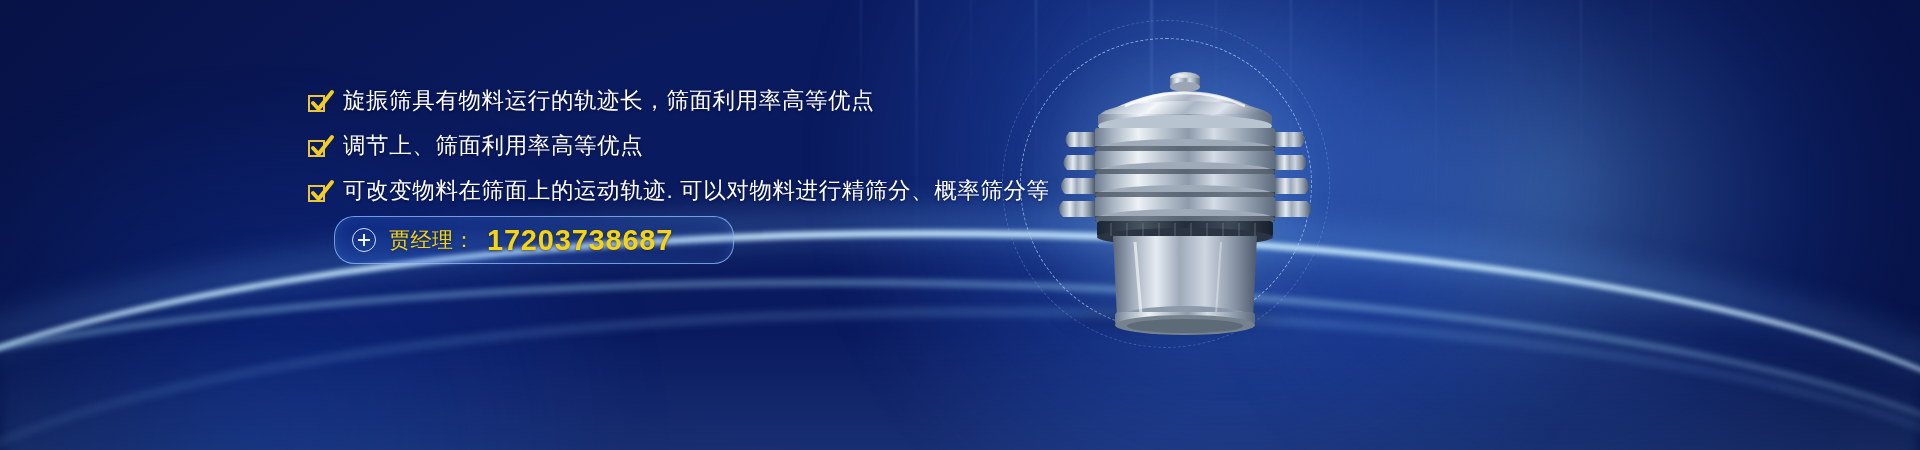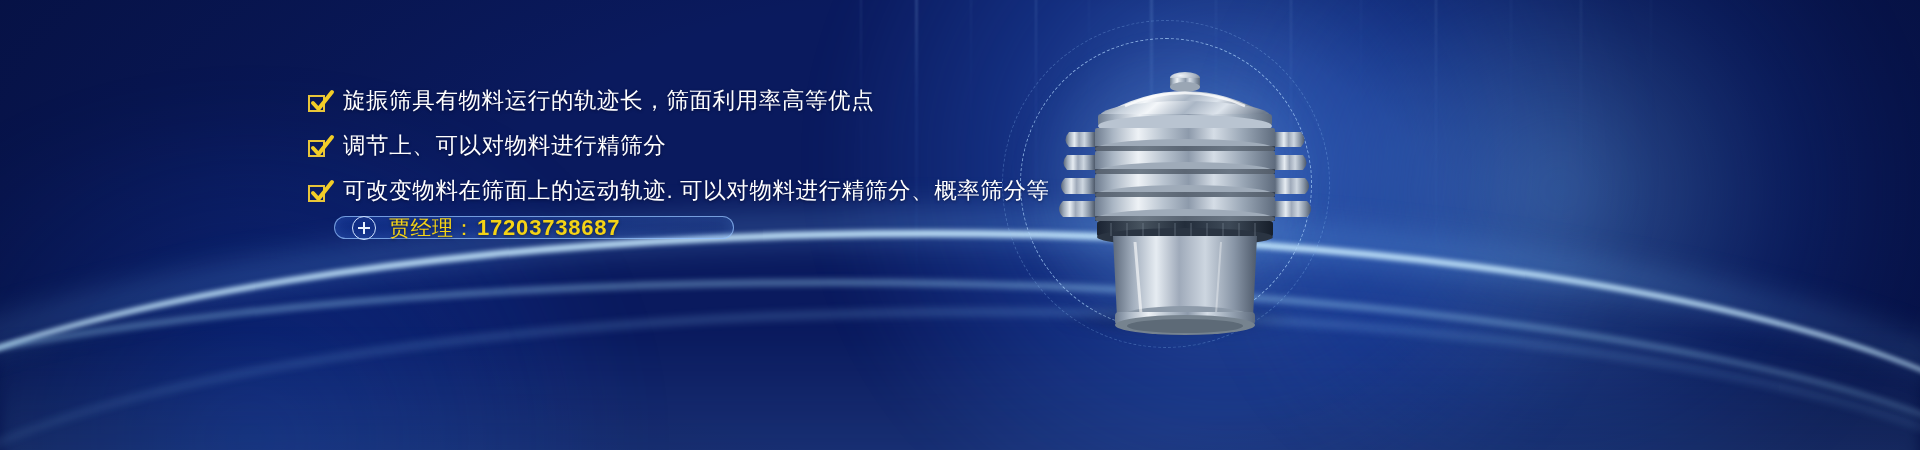--- a/index.html
+++ b/index.html
@@ -79,32 +79,32 @@
   
   .content{position:absolute;left:12px;top:0;width:1020px;height:450px;}
   .bullets{position:absolute;left:296px;top:88px;}
   .bullet{display:flex;align-items:flex-start;margin-bottom:19px;}
   .tick{position:relative;width:20px;height:20px;margin-top:6px;margin-right:15px;flex:0 0 auto;}
   .tick .box{position:absolute;left:0;top:1px;width:17px;height:17px;border:2px solid #e8c53a;}
   .tick svg{position:absolute;left:-1px;top:-6px;overflow:visible;}
   .btext{color:#ffffff;font-size:22.5px;line-height:26px;letter-spacing:.6px;
     text-shadow:0 1px 3px rgba(0,0,30,.55);white-space:nowrap;}
   
-  .pill{position:absolute;left:322px;top:216px;width:400px;height:23px;border-radius:20px;
+  .pill{position:absolute;left:322px;top:216px;width:400px;height:48px;border-radius:20px;
     border:1px solid rgba(150,195,255,.75);display:flex;align-items:center;
     background:linear-gradient(90deg,rgba(25,70,190,.30),rgba(25,70,190,.08));
     box-shadow:0 0 14px rgba(110,170,255,.18) inset;}
   .plus{width:24px;height:24px;border-radius:50%;border:1.5px solid #cfe2ff;margin-left:17px;
     position:relative;flex:0 0 auto;}
   .plus:before,.plus:after{content:"";position:absolute;background:#eaf3ff;}
   .plus:before{left:5px;top:10px;width:12px;height:2px;}
   .plus:after{left:10px;top:5px;width:2px;height:12px;}
   .pill-name{color:#f5d316;font-size:21px;margin-left:13px;letter-spacing:.5px;
     text-shadow:0 1px 3px rgba(20,20,0,.5);}
-  .pill-phone{color:#f5d316;font-size:22px;font-weight:bold;margin-left:2px;letter-spacing:.8px;
+  .pill-phone{color:#f5d316;font-size:29px;font-weight:bold;margin-left:12px;letter-spacing:.8px;
     text-shadow:0 1px 3px rgba(20,20,0,.5);}
   
   .machine-area{position:absolute;left:1000px;top:20px;width:420px;height:410px;}
   .dash-circle{position:absolute;left:20px;top:18px;width:292px;height:292px;border-radius:50%;
     border:1px dashed rgba(175,215,255,.70);}
   .dash-circle2{position:absolute;left:2px;top:0px;width:328px;height:328px;border-radius:50%;
     border:1px dashed rgba(150,200,255,.28);}
   .mach-glow{position:absolute;left:10px;top:10px;width:320px;height:320px;border-radius:50%;
     background:radial-gradient(circle,rgba(140,200,255,.22),rgba(40,90,200,0) 68%);filter:blur(10px);}
   .machine{position:absolute;left:5px;top:30px;}
@@ -163,21 +163,21 @@
         <span class="btext">旋振筛具有物料运行的轨迹长，筛面利用率高等优点</span>
       </div>
 
       <div class="bullet">
         <span class="tick">
           <span class="box"></span>
           <svg width="30" height="30" viewBox="0 0 30 30">
             <path d="M6 15 L11.5 21 L25 4" fill="none" stroke="#f2cd27" stroke-width="4" stroke-linecap="round" stroke-linejoin="round"></path>
           </svg>
         </span>
-        <span class="btext">调节上、可以对物料进行精筛分</span>
+        <span class="btext">调节上、筛面利用率高等优点</span>
       </div>
 
       <div class="bullet">
         <span class="tick">
           <span class="box"></span>
           <svg width="30" height="30" viewBox="0 0 30 30">
             <path d="M6 15 L11.5 21 L25 4" fill="none" stroke="#f2cd27" stroke-width="4" stroke-linecap="round" stroke-linejoin="round"></path>
           </svg>
         </span>
         <span class="btext">可改变物料在筛面上的运动轨迹. 可以对物料进行精筛分、概率筛分等</span>

